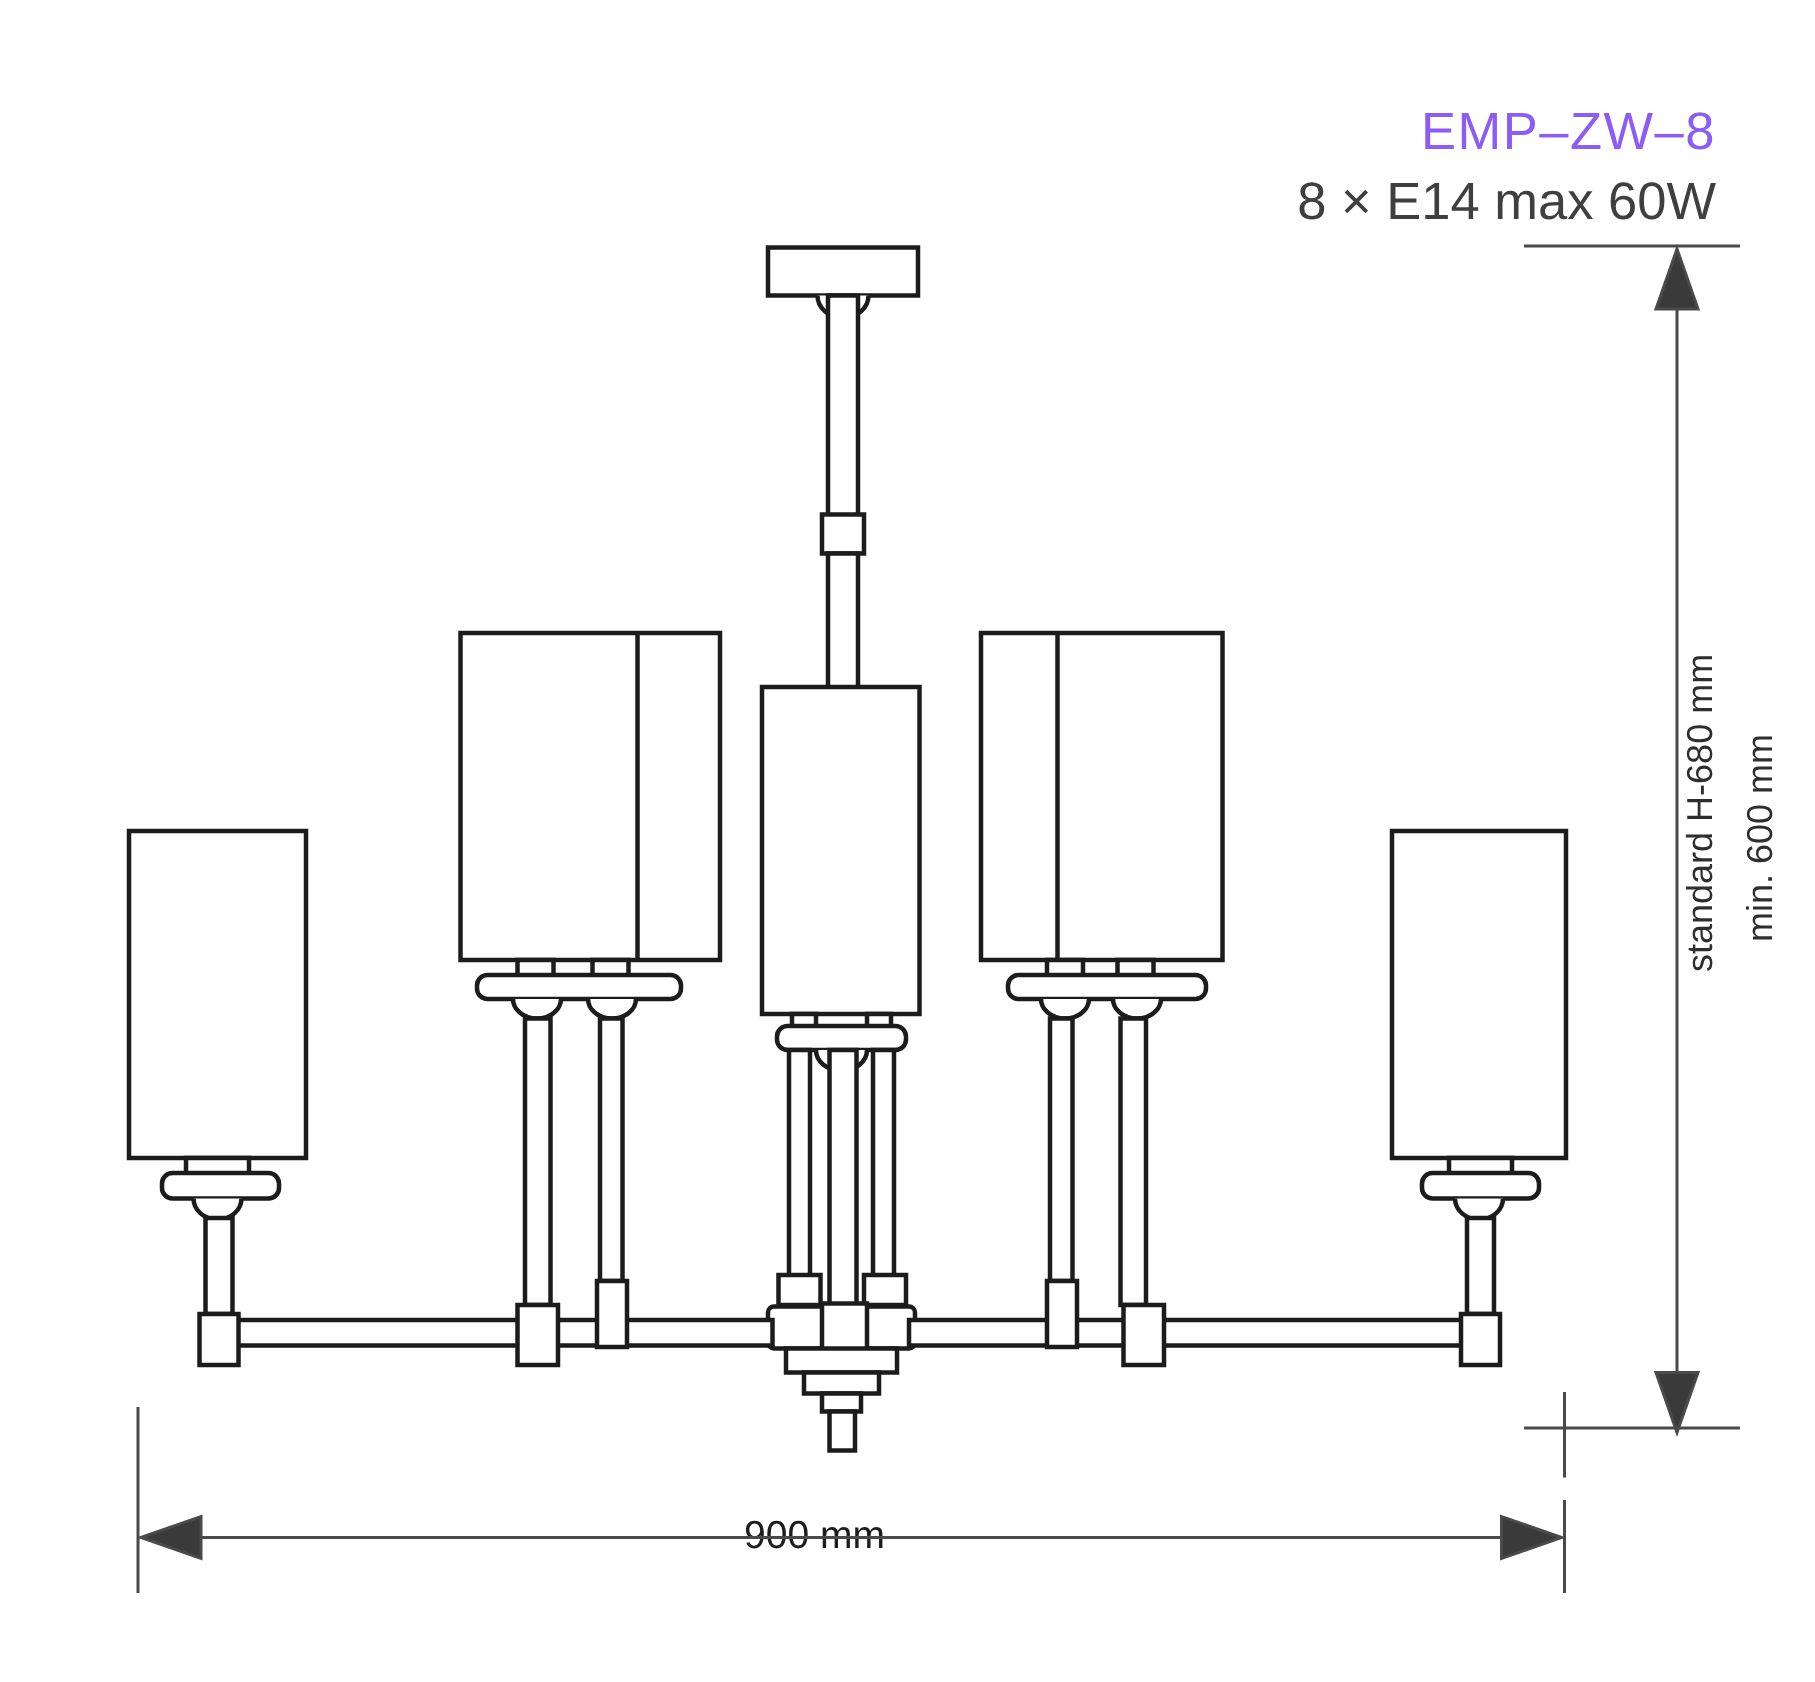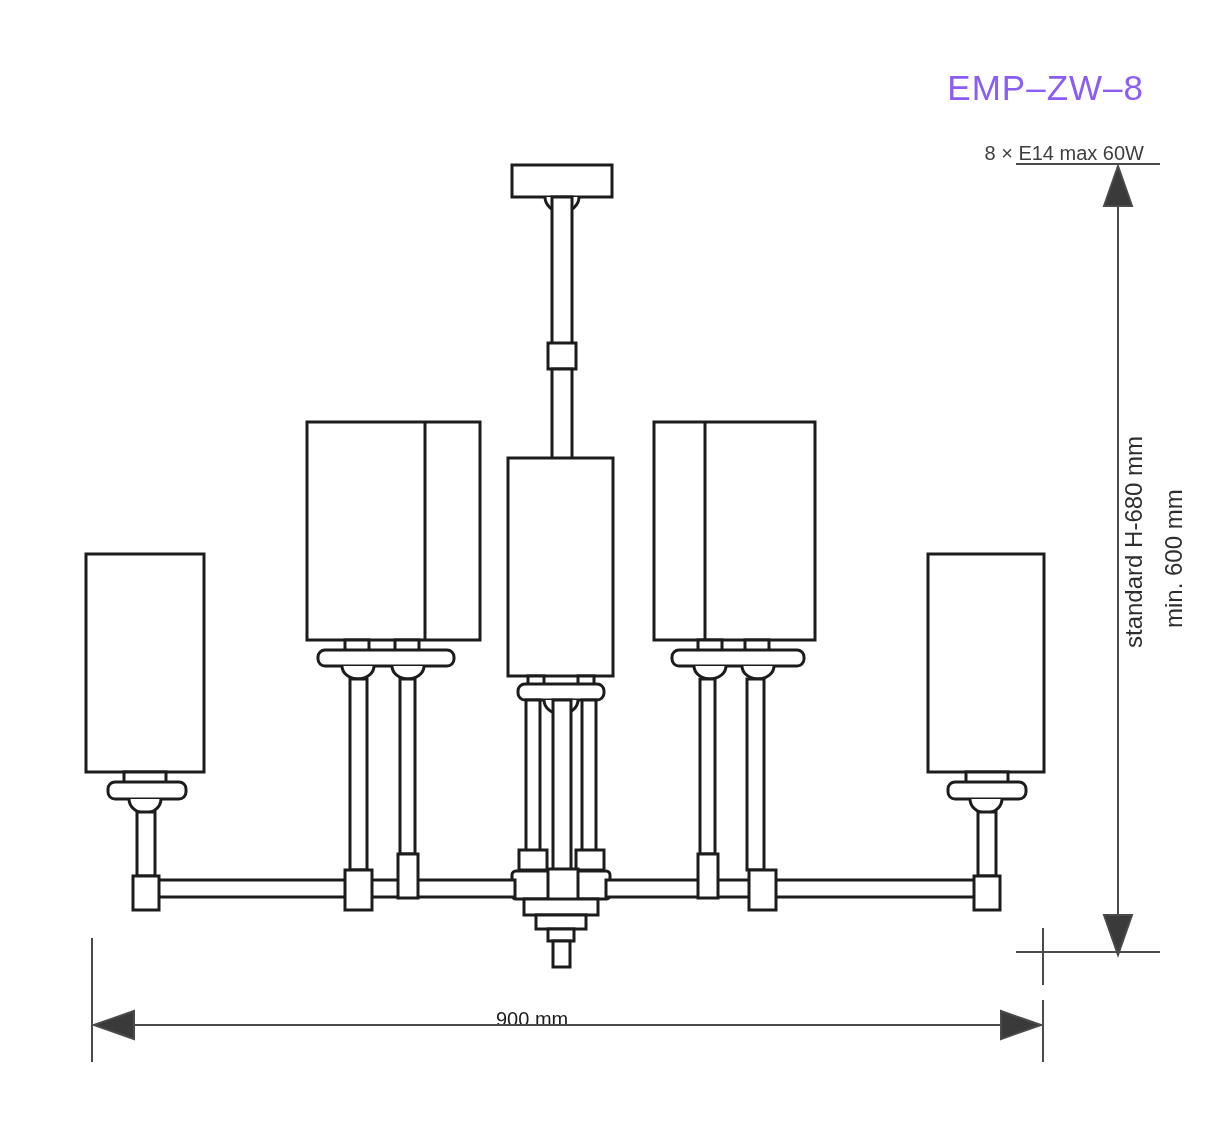--- a/index.html
+++ b/index.html
@@ -4,29 +4,29 @@
 <style>
   html,body{margin:0;padding:0;background:#ffffff;}
   body{width:1210px;height:1121px;position:relative;overflow:hidden;
        font-family:"Liberation Sans", sans-serif;color:#3c3c3c;}
 
   #stage{position:absolute;left:0;top:0;width:1210px;height:1121px;}
 
   .label{position:absolute;white-space:nowrap;color:#4a4a4a;}
 
   #title-model{right:66px;top:68px;font-size:35px;letter-spacing:1px;color:#8b5cf6;}
-  #title-bulbs{right:66px;top:115px;font-size:20px;color:#3f3f3f;margin-top:27px;}
+  #title-bulbs{right:66px;top:115px;font-size:35px;color:#3f3f3f;}
 
   .vlabel{position:absolute;white-space:nowrap;font-size:24px;color:#2e2e2e;
           transform-origin:0 0;transform:rotate(-90deg);}
 
   #dim-height{left:1120px;top:648px;}
   #dim-min{left:1160px;top:628px;}
 
-  #dim-width-text{left:487px;top:1008px;font-size:20px;color:#1c1c1c;
+  #dim-width-text{left:487px;top:1008px;font-size:26px;color:#1c1c1c;
                   background:#ffffff;padding:0 9px;}
 
   svg{position:absolute;left:0;top:0;}
 </style>
 </head>
 <body>
 
 <div id="stage">
 
   <div class="label" id="title-model">EMP–ZW–8</div>

